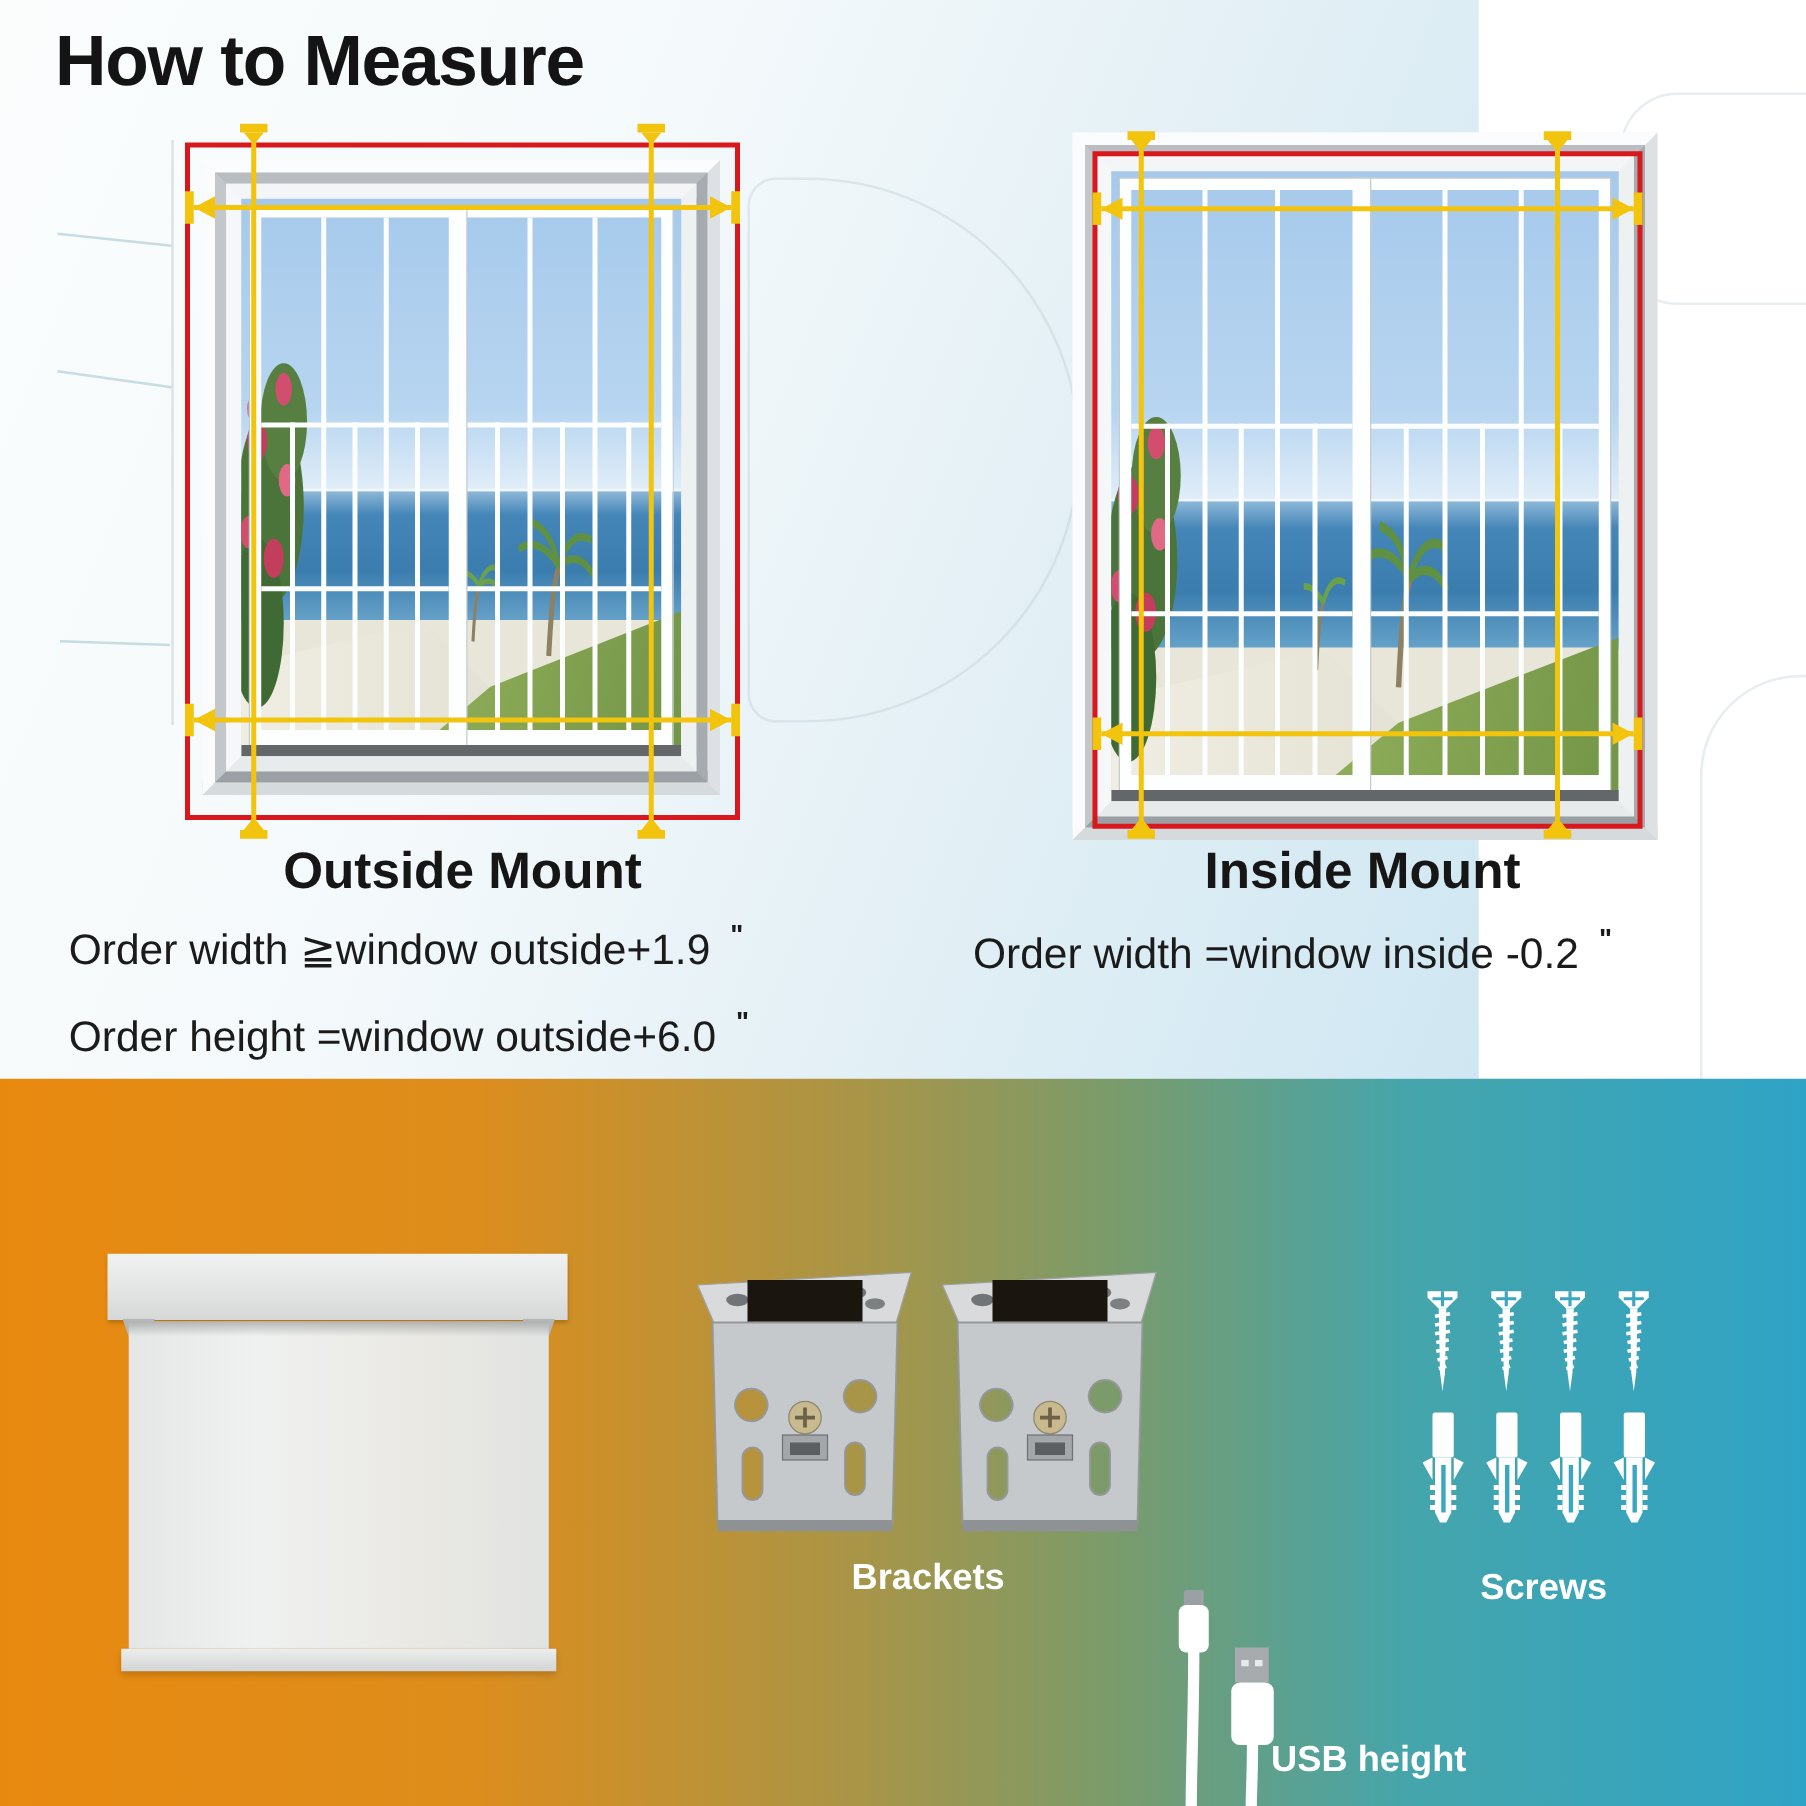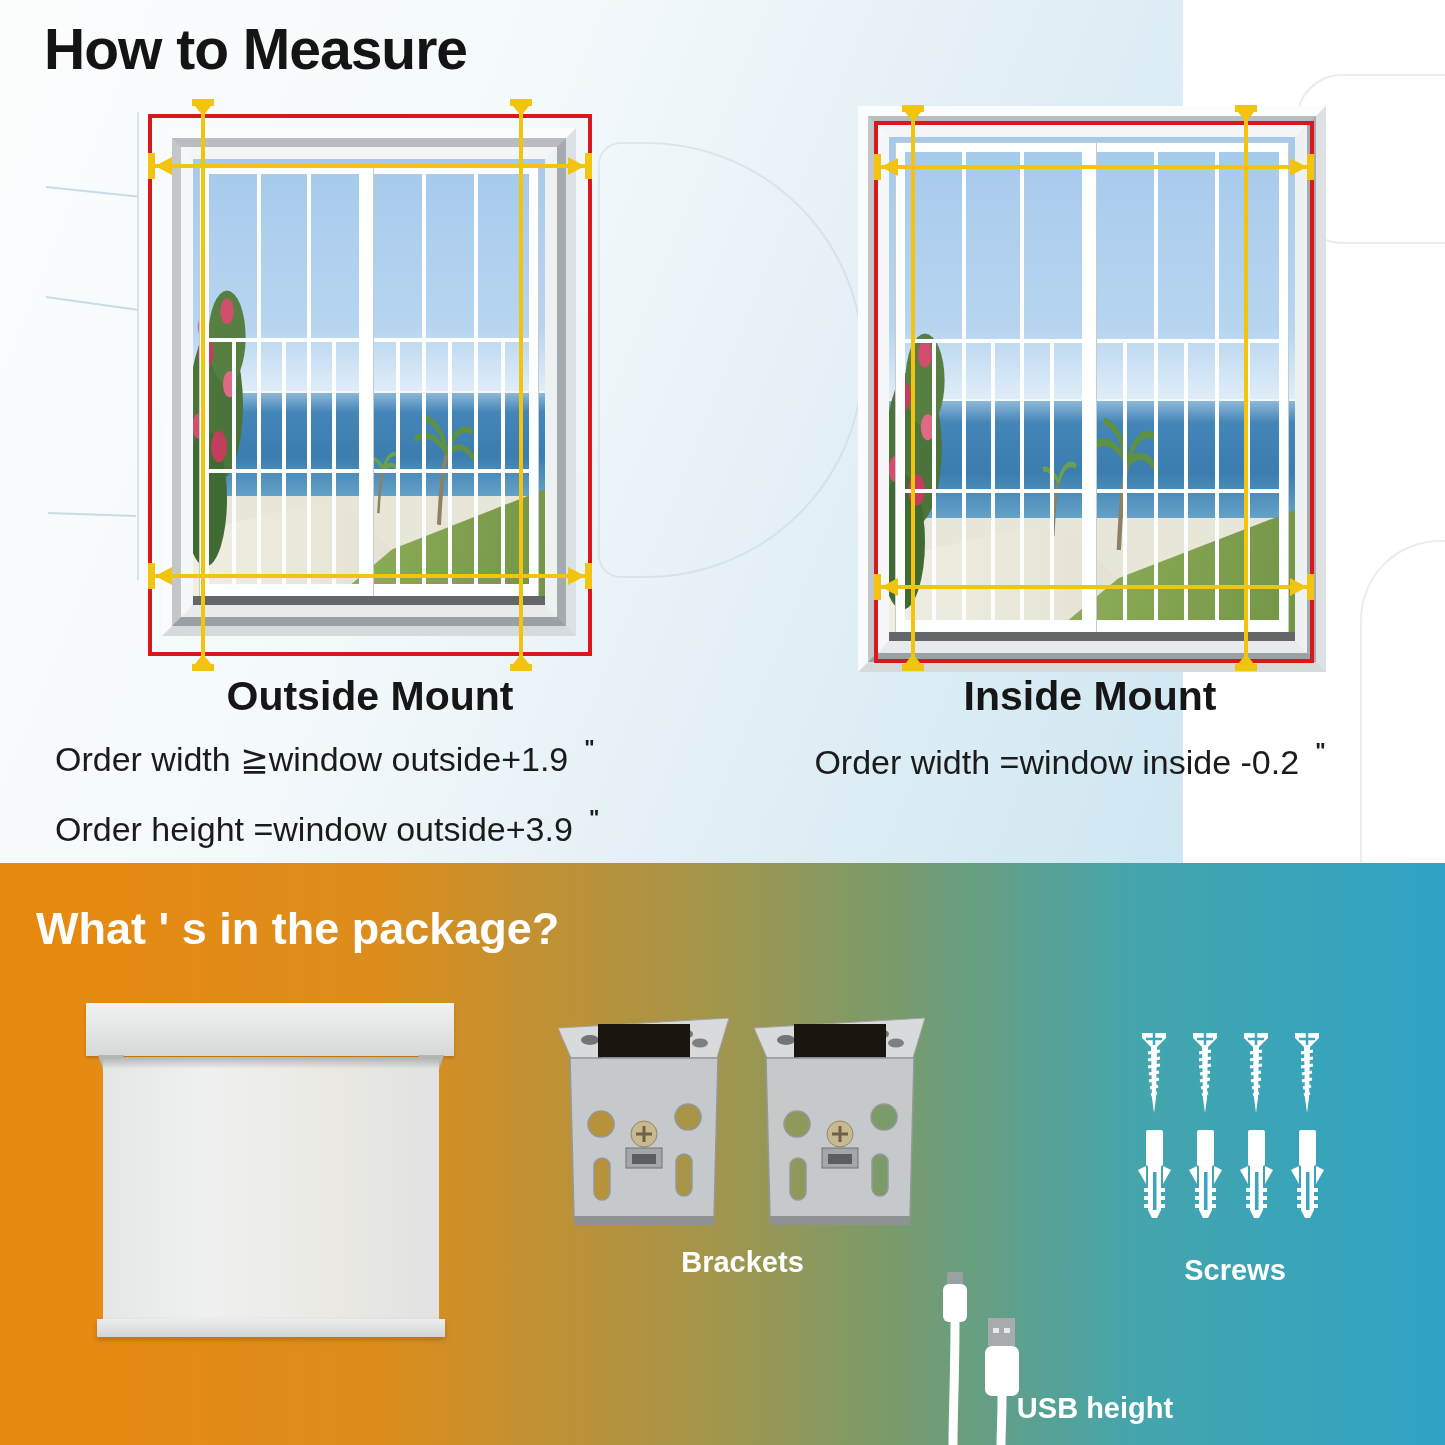--- a/index.html
+++ b/index.html
@@ -260,29 +260,28 @@
       </div>
     </div>
 
     <div class="mount-heading" style="left:95px;width:550px;top:673px;">Outside Mount</div>
     <div class="mount-heading" style="left:810px;width:560px;top:673px;">Inside Mount</div>
 
     <div class="rule-line" style="left:55px;top:735px;">
       <span>Order width ≧window outside+1.9</span><span class="unit">"</span>
     </div>
     <div class="rule-line" style="left:55px;top:805px;">
-      <span>Order height =window outside+3.9</span><span class="unit">"</span>
-    </div>
-    <div class="rule-line centered" style="left:740px;width:660px;top:738px;">
+      <span>Order height =window outside+6.0</span><span class="unit">"</span>
+    </div>
+    <div class="rule-line centered" style="left:704px;width:660px;top:738px;">
       <span>Order width =window inside -0.2</span><span class="unit">"</span>
     </div>
   </section>
 
   <section class="pkg">
-    <h2 class="pkg-title">What ' s in the package?</h2>
 
     <div>
       <div class="cassette"></div>
       <div class="cass-tab" style="left:98px;"></div>
       <div class="cass-tab" style="left:418px;"></div>
       <div class="fabric"></div>
       <div class="bottomrail"></div>
     </div>
 
     <svg class="pkg-svg" style="left:556px;top:153px;" width="175" height="212" viewBox="0 0 175 212">

